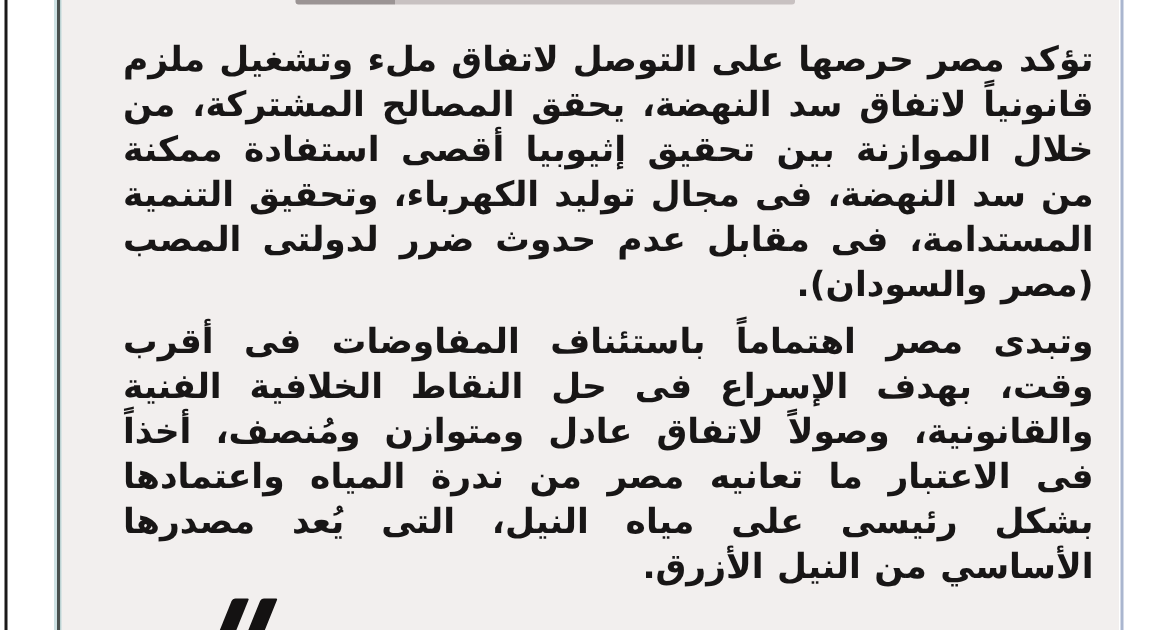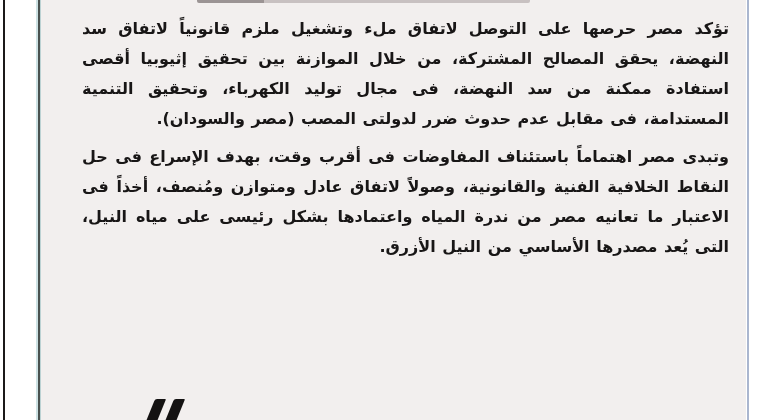--- a/index.html
+++ b/index.html
@@ -41,24 +41,24 @@
     position:absolute;left:197px;top:0;width:333px;height:3px;
     background:linear-gradient(to right,#9b9494 0 20%,#c8c1c1 20% 100%);
     border-radius:0 0 2px 2px;
   }
   .text-block{
     position:absolute;left:82px;right:39px;top:0;bottom:0;
     direction:rtl;
     text-align:justify;
     color:#181616;
     font-weight:700;
-    font-size:16px;
+    font-size:23px;
     line-height:30px;
     word-spacing:1px;
-    padding-top:14px;
+    padding-top:25px;
   }
   .text-block p{
     margin:0 0 8px 0;
     text-align:justify;
   }
   
   .quote-mark{
     position:absolute;left:143px;top:399px;width:48px;height:30px;
   }
   .quote-mark .stroke{

